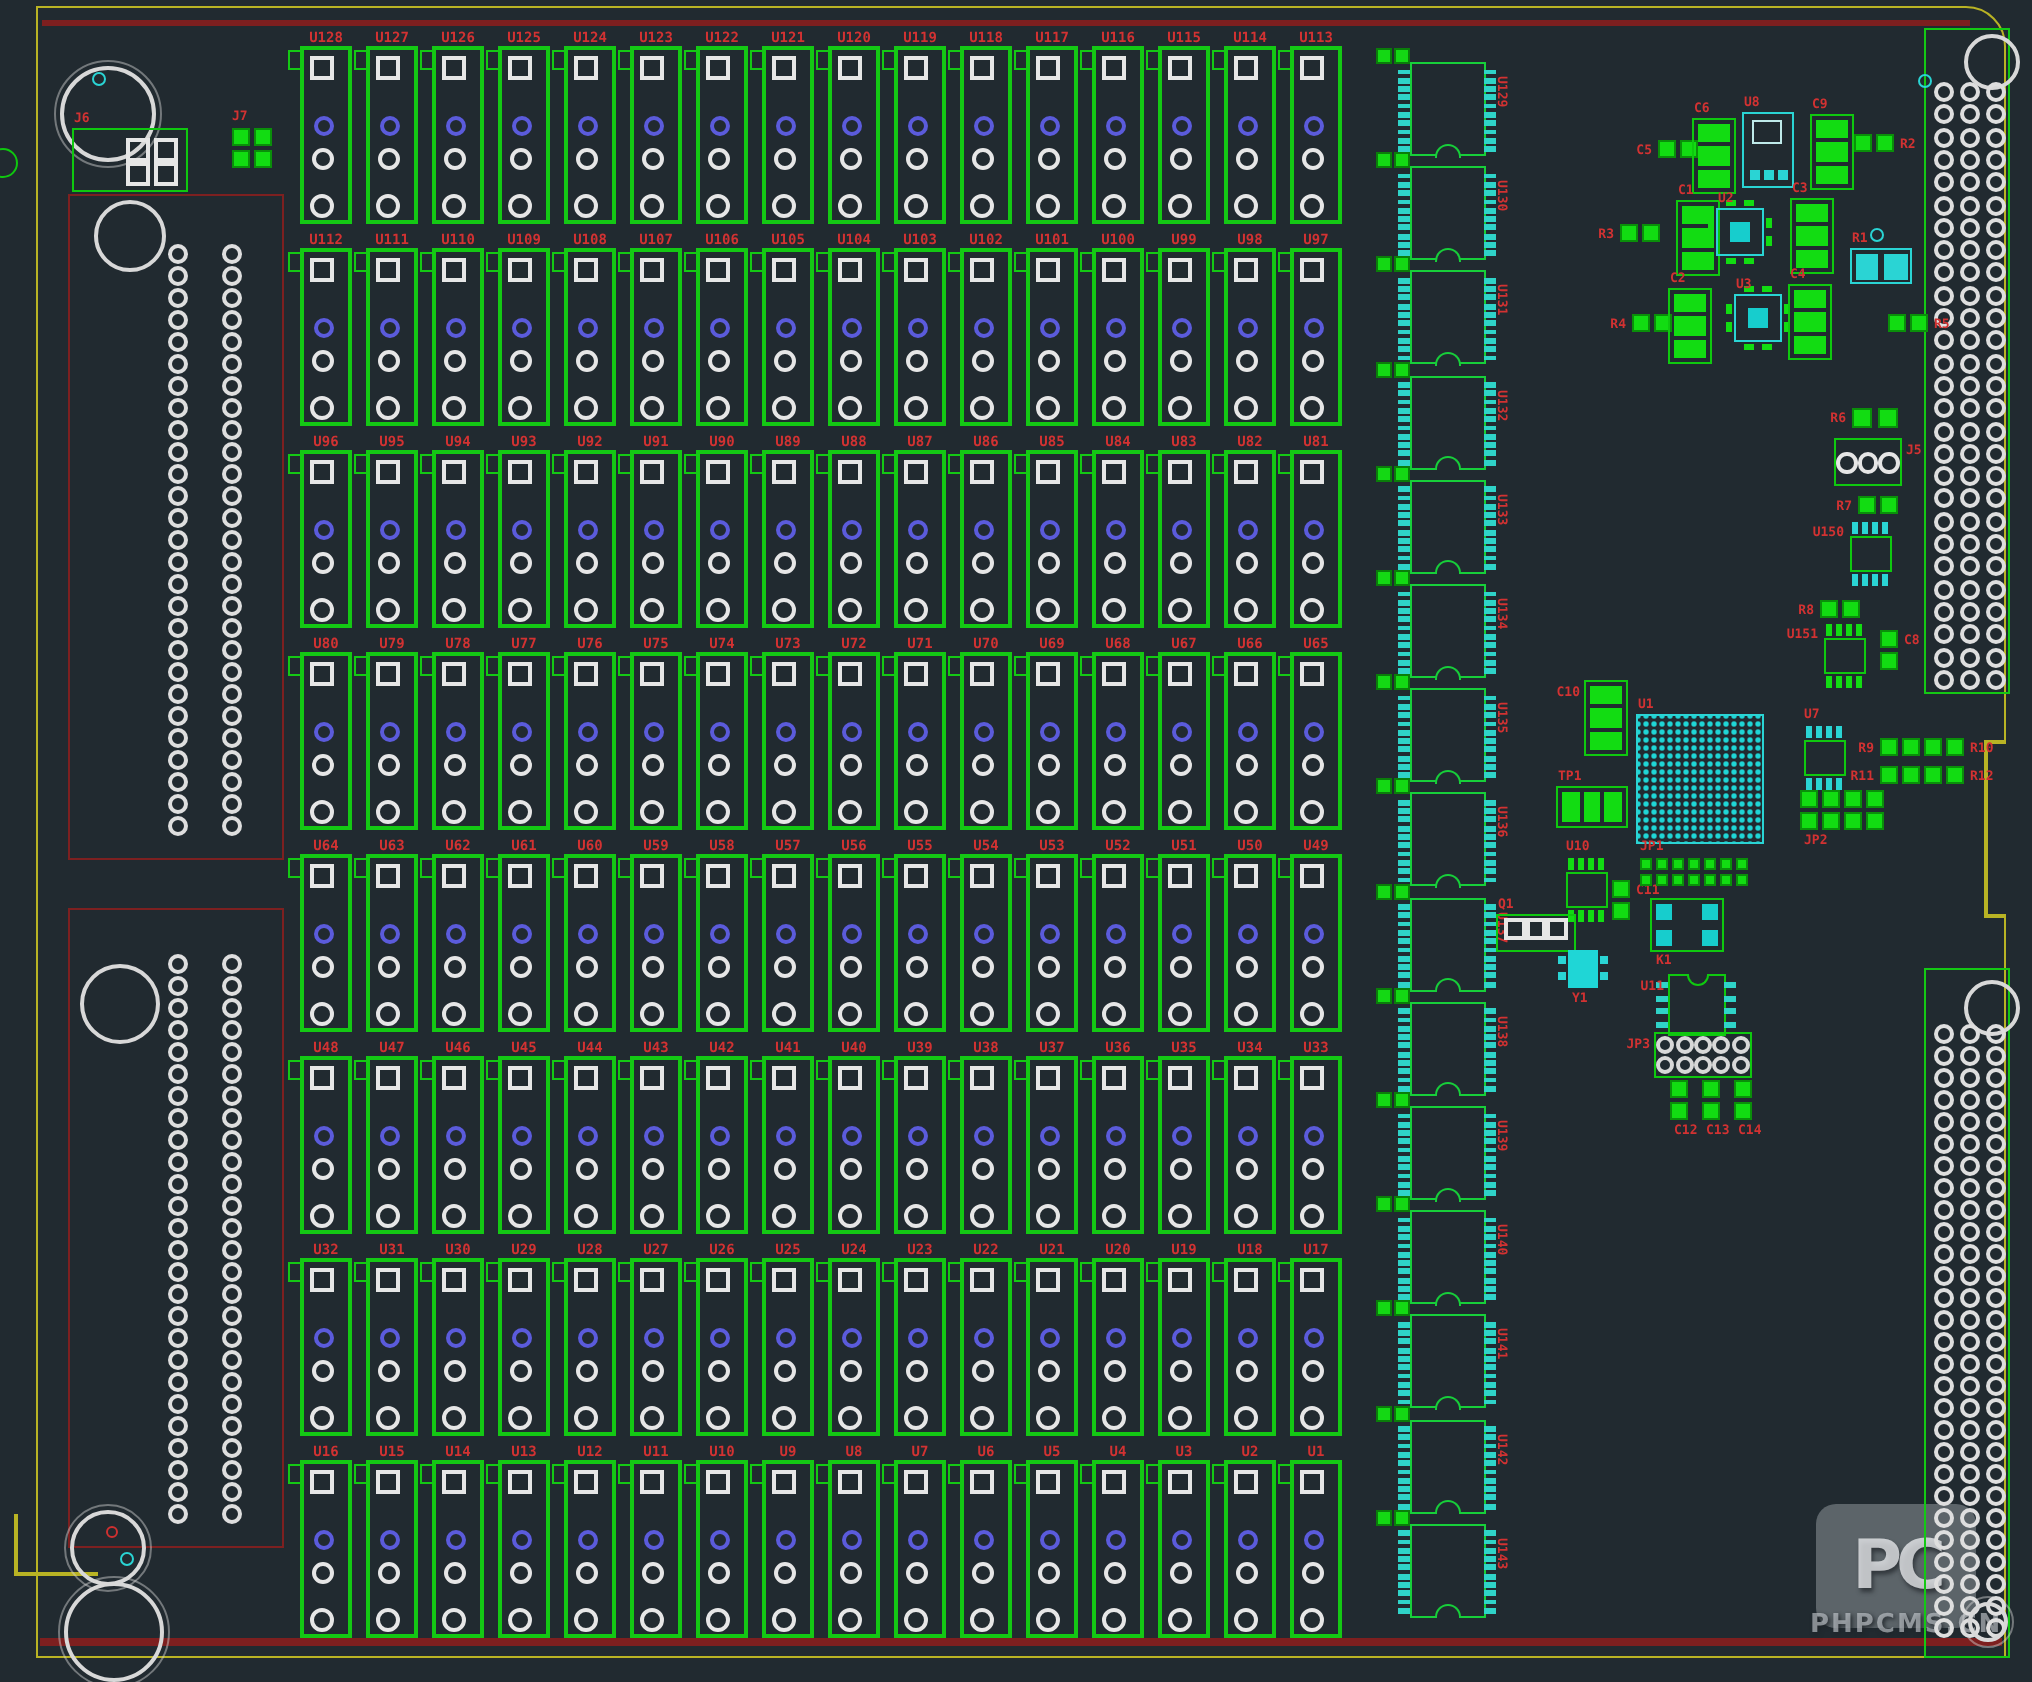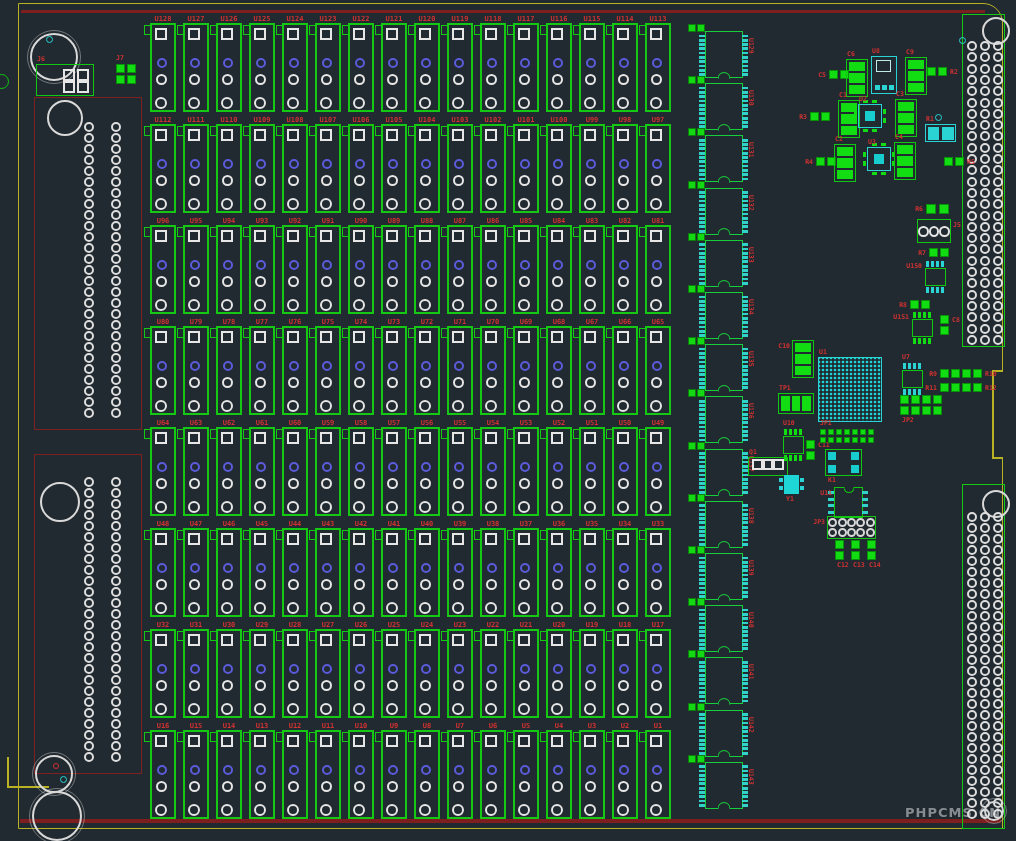--- a/index.html
+++ b/index.html
@@ -140,20 +140,23 @@
 
   <div class="notch-mask"></div>
   <div class="yseg" style="left:992px;top:370px;width:1.5px;height:88px;"></div>
   <div class="yseg" style="left:992px;top:370px;width:11px;height:1.5px;"></div>
   <div class="yseg" style="left:992px;top:457px;width:11px;height:1.5px;"></div>
 
   <div class="yseg" style="left:7px;top:757px;width:1.5px;height:30px;"></div>
   <div class="yseg" style="left:7px;top:786px;width:42px;height:1.5px;"></div>
 
   <div id="watermark">
+    <div class="wm-logo">
+      <span>PC</span>
+    </div>
     <div class="wm-text">PHPCMS.CN</div>
   </div>
 <div class="gcomp" style="left: 150px; top: 23px;">
       <div class="glabel">U128</div>
       <div class="gpad gsq"></div>
       <div class="gpad gblue"></div>
       <div class="gpad gw1"></div>
       <div class="gpad gw2"></div>
     </div>
     <div class="gcomp" style="left: 183px; top: 23px;">

